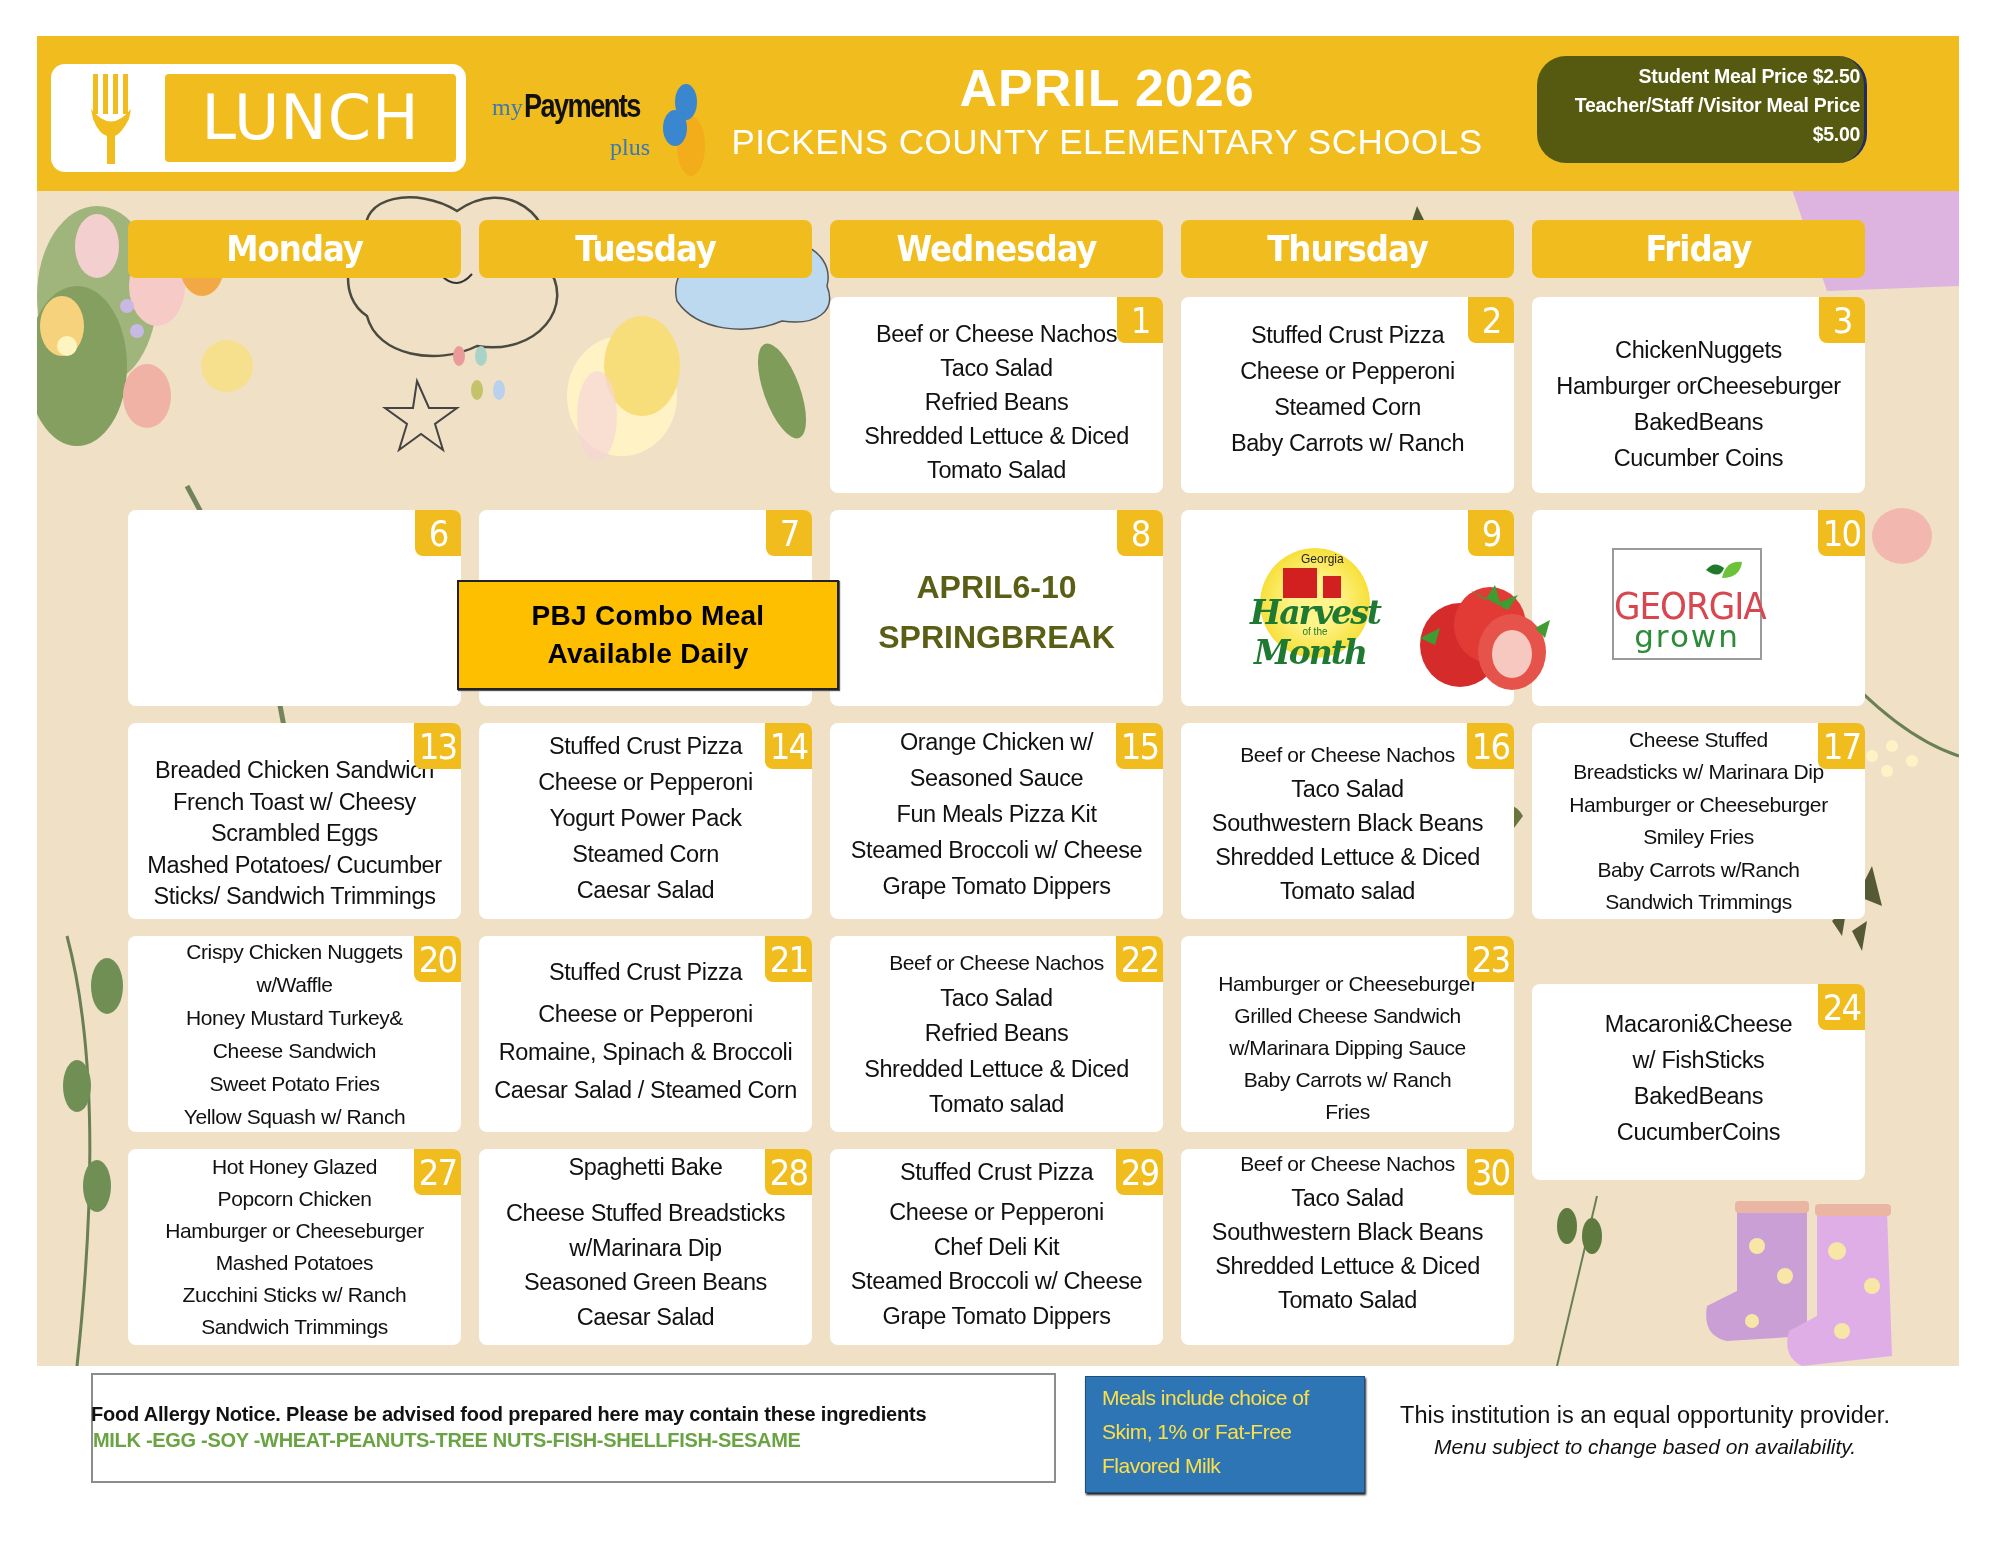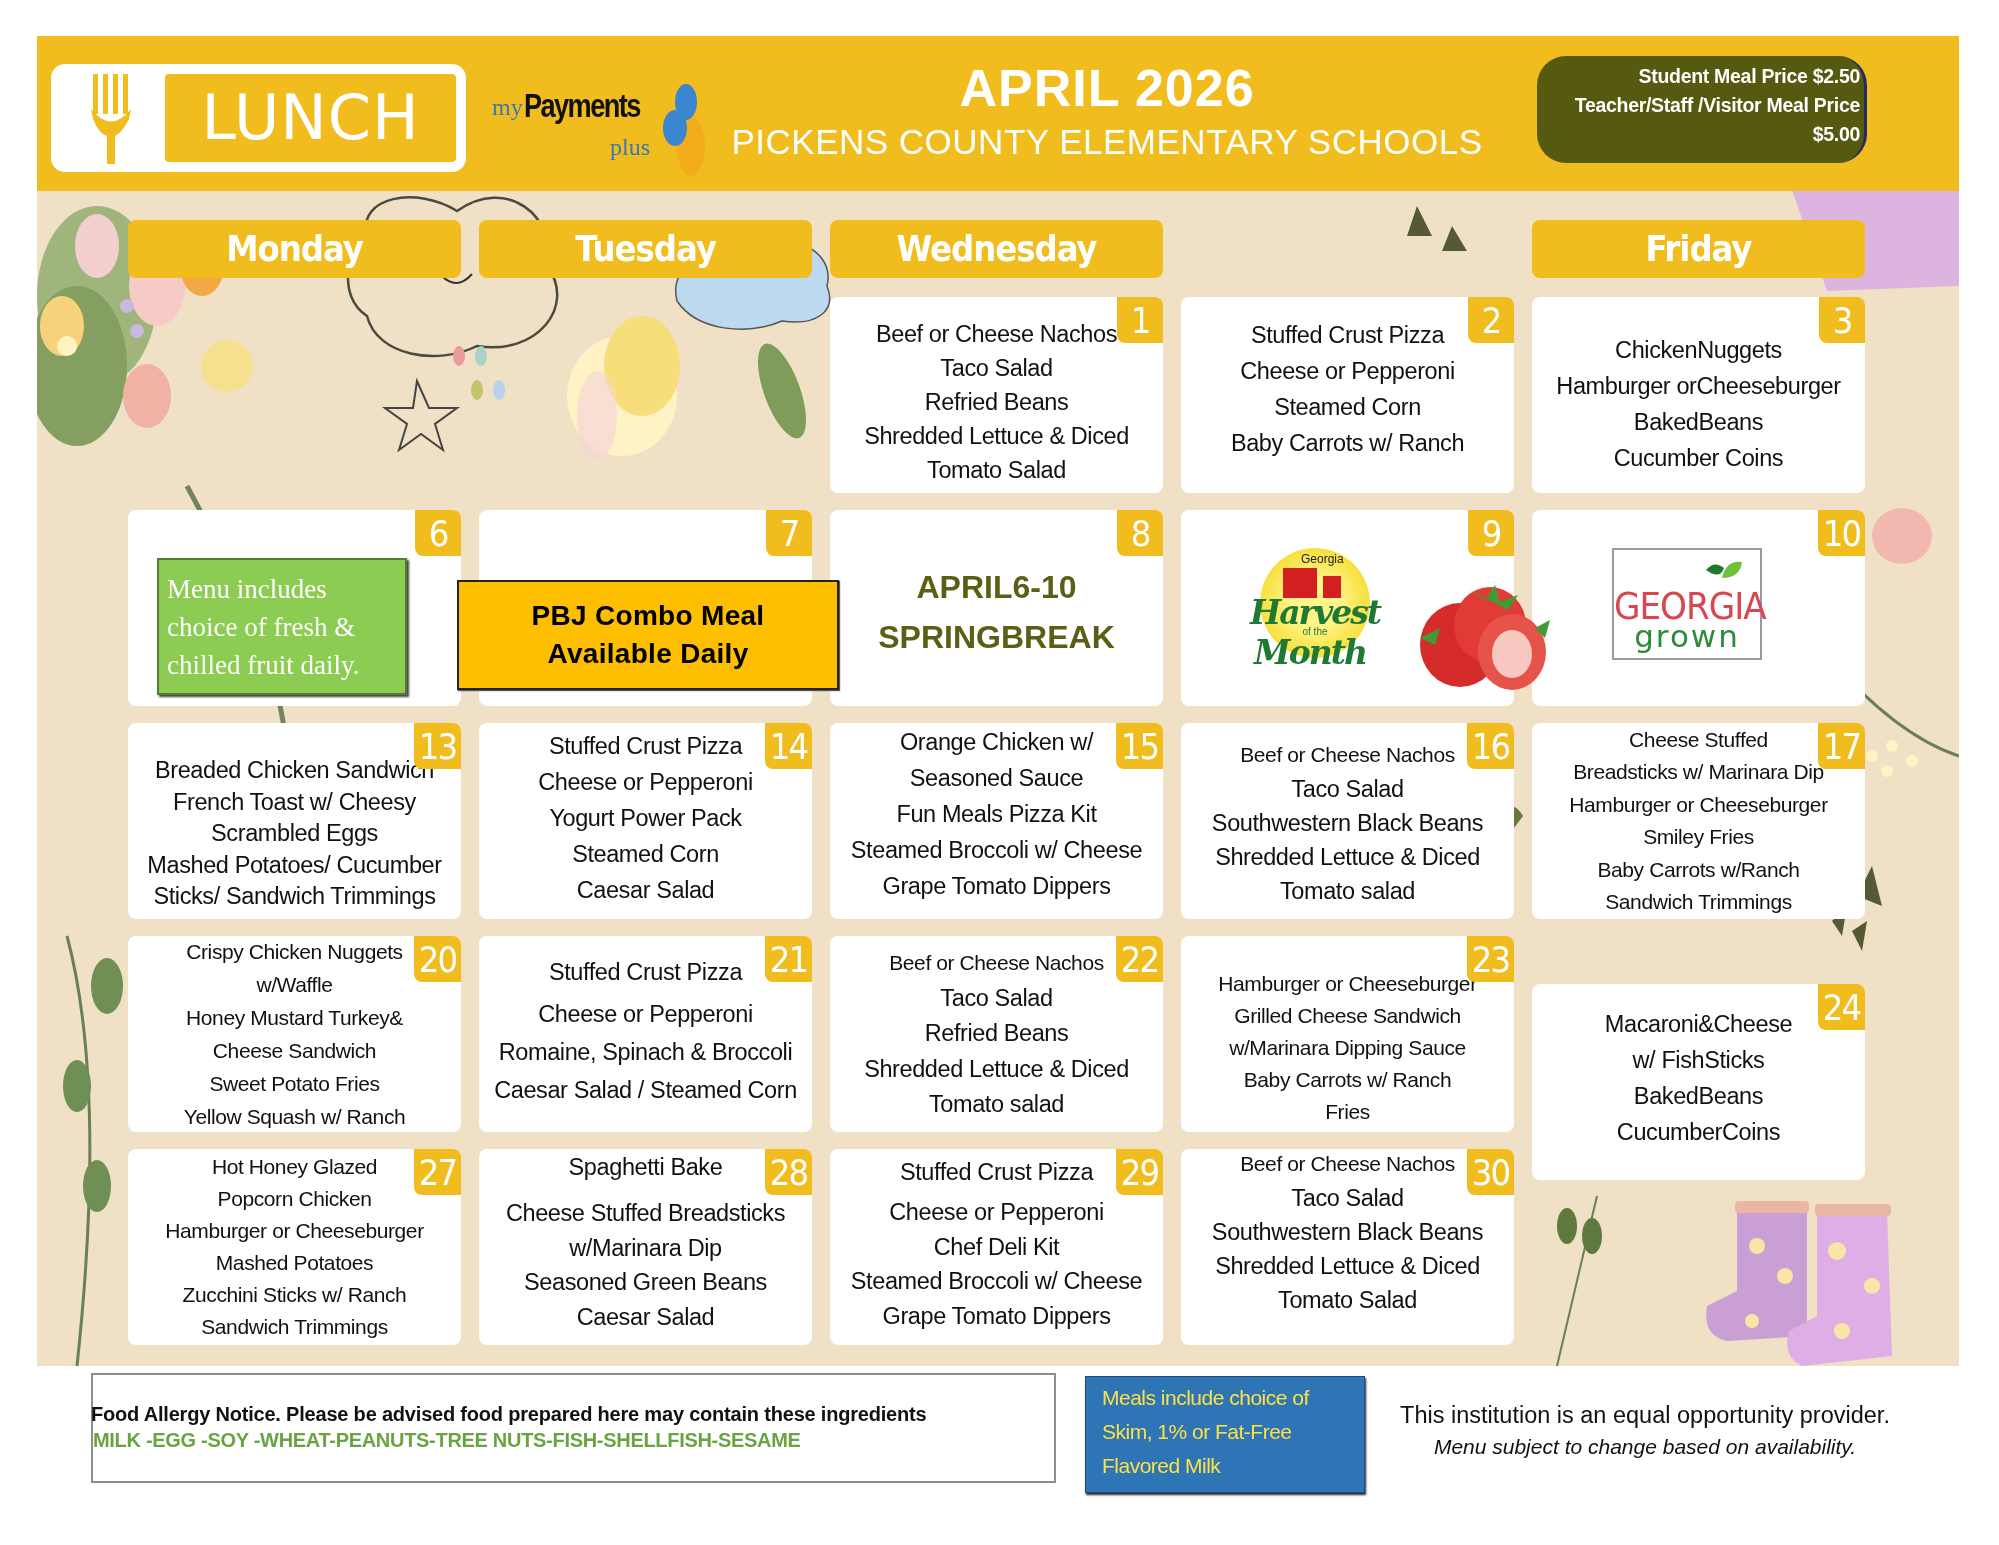--- a/index.html
+++ b/index.html
@@ -259,20 +259,21 @@
     <div id="price-box">
       <div>Student Meal Price $2.50</div>
       <div>Teacher/Staff /Visitor Meal Price</div>
       <div>$5.00</div>
     </div>
   </div>
 
   <div class="day-head" style="left:91px">Monday</div>
   <div class="day-head" style="left:442px">Tuesday</div>
   <div class="day-head" style="left:793px">Wednesday</div>
+  <div class="day-head" style="left:1144px">Thursday</div>
   <div class="day-head" style="left:1495px">Friday</div>
 
   <div class="cell" style="left:793px;top:261px;height:196px">
     <div class="items" style="padding-top:14px">
       <span>Beef or Cheese Nachos</span>
       <span>Taco Salad</span>
       <span>Refried Beans</span>
       <span>Shredded Lettuce &amp; Diced</span>
       <span>Tomato Salad</span>
     </div>
@@ -306,25 +307,20 @@
   <div class="cell" style="left:793px;top:474px;height:196px">
     <div class="num">8</div>
   </div>
   <div class="cell" style="left:1144px;top:474px;height:196px">
     <div class="num">9</div>
   </div>
   <div class="cell" style="left:1495px;top:474px;height:196px">
     <div class="num">10</div>
   </div>
 
-  <div id="fruit-note" style="left:120px;top:522px">
-    <div>Menu includes</div>
-    <div>choice of fresh &amp;</div>
-    <div>chilled fruit daily.</div>
-  </div>
   <div id="pbj-note" style="left:420px;top:544px">
     <div>PBJ Combo Meal</div>
     <div>Available Daily</div>
   </div>
   <div id="springbreak" style="left:793px;top:526px">
     <div>APRIL6-10</div>
     <div>SPRINGBREAK</div>
   </div>
 
   <div id="harvest" style="left:1208px;top:502px">

